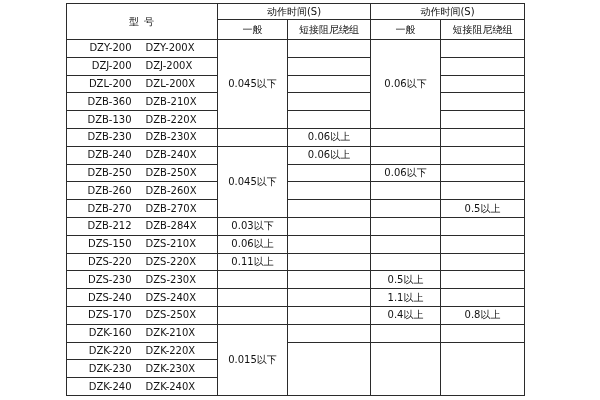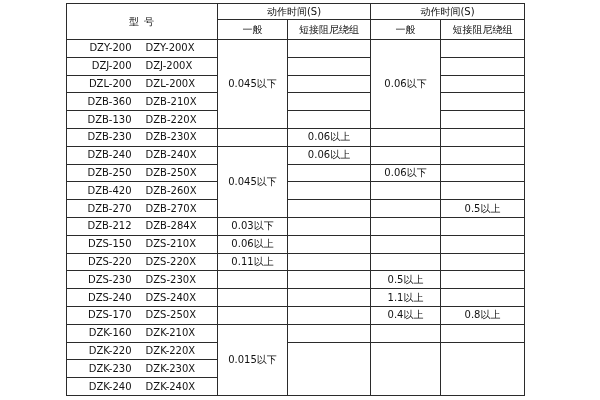--- a/index.html
+++ b/index.html
@@ -133,21 +133,21 @@
               <span>DZB-250X</span>
             </div>
           </td>
         <td></td>
         <td>0.06以下</td>
         <td></td>
       </tr>
       <tr>
         <td>
             <div class="models">
-              <span>DZB-420</span>
+              <span>DZB-260</span>
               <span>DZB-260X</span>
             </div>
           </td>
         <td></td>
         <td></td>
         <td></td>
       </tr>
       <tr>
         <td>
             <div class="models">

